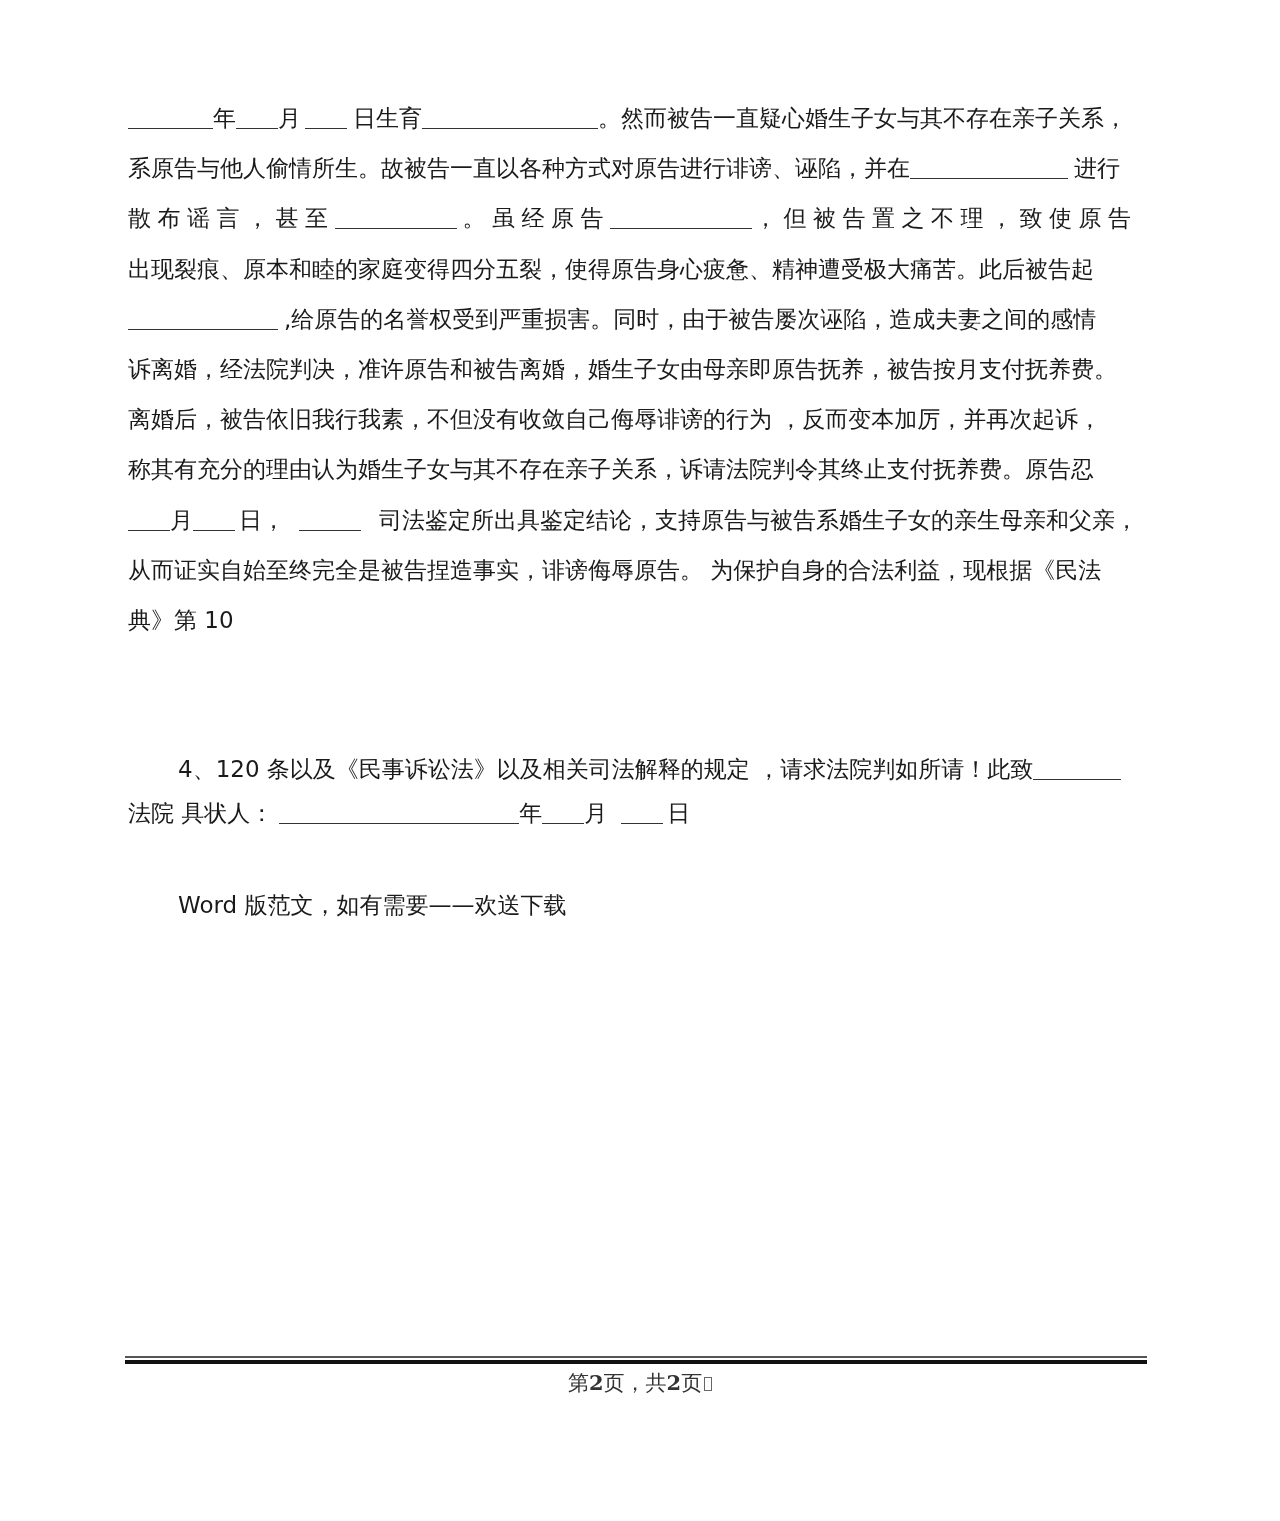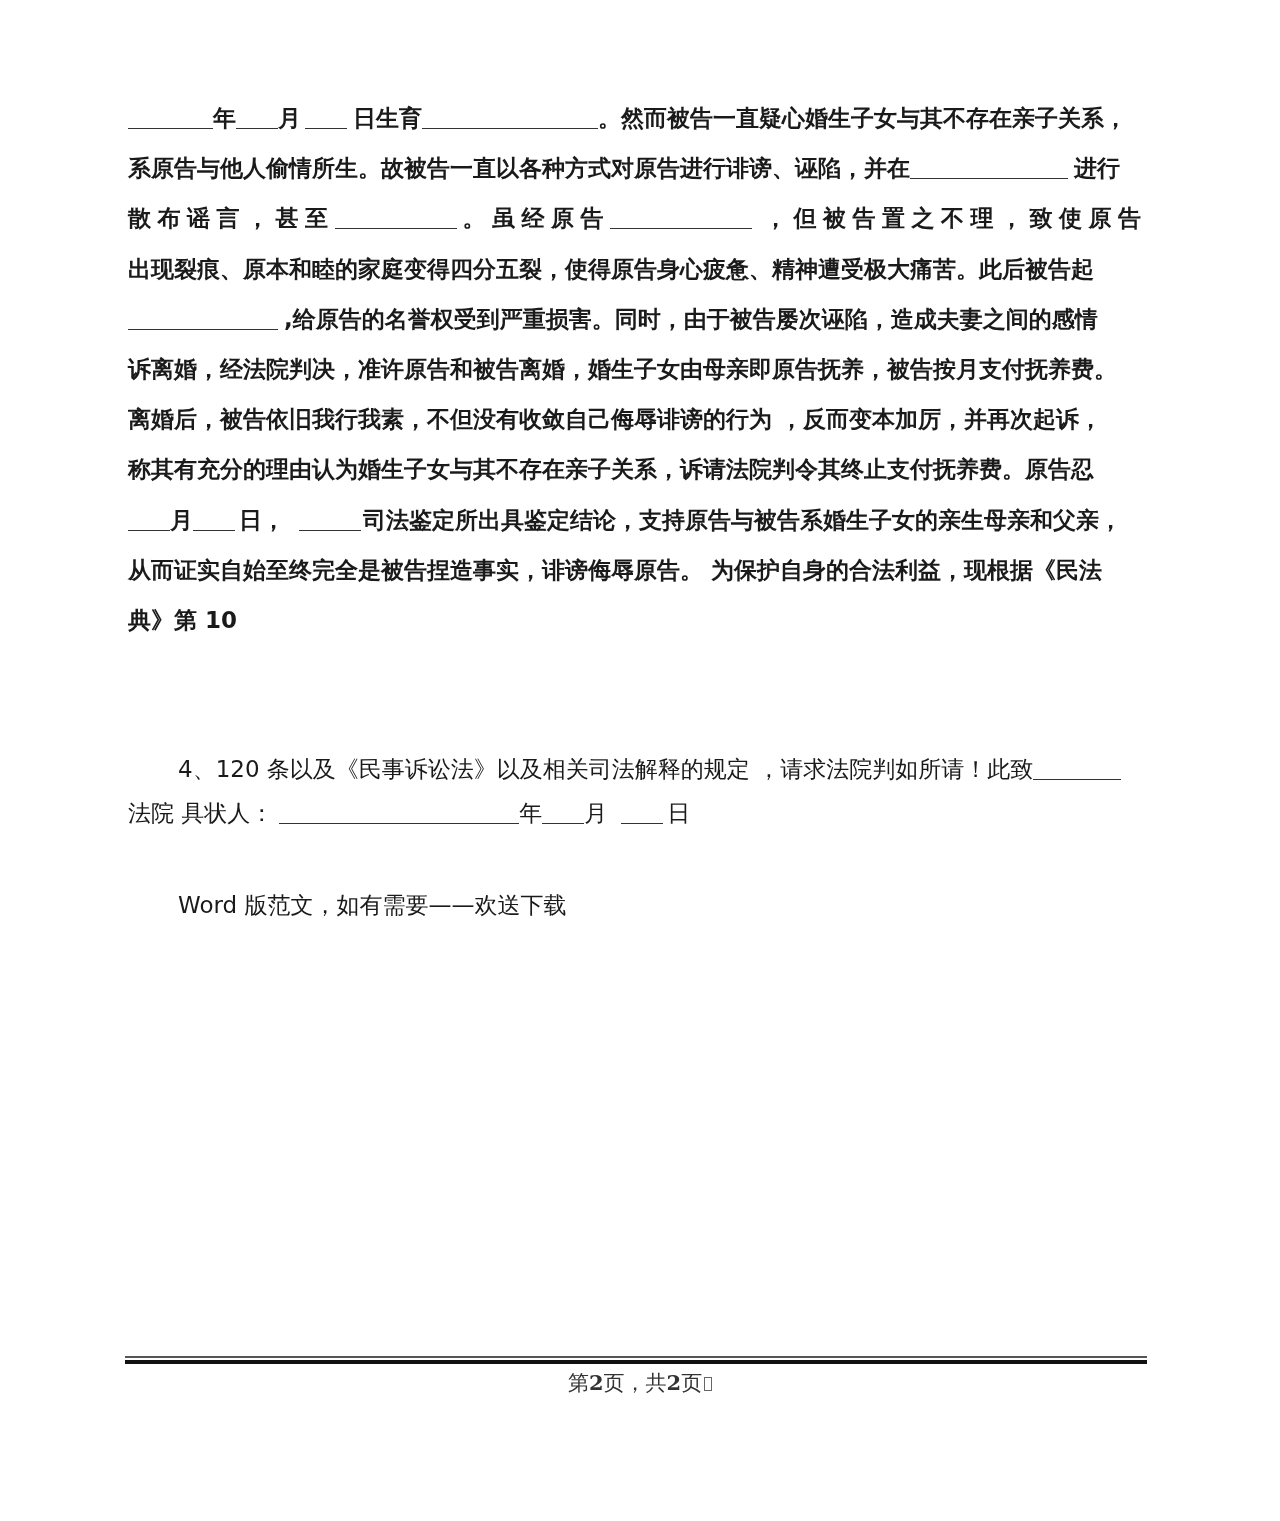--- a/index.html
+++ b/index.html
@@ -35,21 +35,21 @@
     white-space: nowrap;
     height: 50.2px;
     position: relative;
   }
   .blank {
     display: inline-block;
     border-bottom: 1.3px solid #333;
     height: 24px;
     vertical-align: -3px;
   }
-  .para1 { top: 93px; font-weight: bold; }
+  .para1 { top: 93px; }
   .para2 { top: 744px; }
   .note  { top: 880px; left: 178px; }
   .indent { padding-left: 50px; }
 
   .footer-rule-thin {
     position: absolute;
     left: 125px;
     width: 1022px;
     top: 1356px;
     height: 2px;
@@ -85,35 +85,35 @@
 
     <span class="line">
       <span class="blank" style="width:85px"></span><span>年</span><span class="blank" style="width:42px"></span><span>月</span><span class="blank" style="width:42px;margin-left:4px"></span><span style="margin-left:6px">日生育</span><span class="blank" style="width:176px"></span><span>。然而被告一直疑心婚生子女与其不存在亲子关系，</span>
     </span>
 
     <span class="line">
       <span>系原告与他人偷情所生。故被告一直以各种方式对原告进行诽谤、诬陷，并在</span><span class="blank" style="width:158px"></span><span style="margin-left:6px">进行</span>
     </span>
 
     <span class="line">
-      <span class="sp">散布谣言，甚至</span><span class="blank" style="width:122px"></span><span class="sp" style="margin-left:6px">。虽经原告</span><span class="blank" style="width:142px"></span><span class="sp" style="margin-left:12px">，但被告置之不理，致使原告</span>
+      <span class="sp">散布谣言，甚至</span><span class="blank" style="width:122px"></span><span class="sp" style="margin-left:6px">。虽经原告</span><span class="blank" style="width:142px"></span><span class="sp" style="margin-left:2px">，但被告置之不理，致使原告</span>
     </span>
 
     <span class="line">出现裂痕、原本和睦的家庭变得四分五裂，使得原告身心疲惫、精神遭受极大痛苦。此后被告起</span>
 
     <span class="line">
       <span class="blank" style="width:150px"></span><span style="margin-left:6px">,给原告的名誉权受到严重损害。同时，由于被告屡次诬陷，造成夫妻之间的感情</span>
     </span>
     <span class="line">诉离婚，经法院判决，准许原告和被告离婚，婚生子女由母亲即原告抚养，被告按月支付抚养费。</span>
     <span class="line">离婚后，被告依旧我行我素，不但没有收敛自己侮辱诽谤的行为 ，反而变本加厉，并再次起诉，</span>
     <span class="line">称其有充分的理由认为婚生子女与其不存在亲子关系，诉请法院判令其终止支付抚养费。原告忍</span>
 
 
     <span class="line">
-      <span class="blank" style="width:42px"></span><span>月</span><span class="blank" style="width:42px"></span><span style="margin-left:4px">日，</span><span class="blank" style="width:62px;margin-left:14px"></span><span style="margin-left:2px">司法鉴定所出具鉴定结论，支持原告与被告系婚生子女的亲生母亲和父亲，</span>
+      <span class="blank" style="width:42px"></span><span>月</span><span class="blank" style="width:42px"></span><span style="margin-left:4px">日，</span><span class="blank" style="width:62px;margin-left:14px"></span><span style="margin-left:18px">司法鉴定所出具鉴定结论，支持原告与被告系婚生子女的亲生母亲和父亲，</span>
     </span>
 
     <span class="line">从而证实自始至终完全是被告捏造事实，诽谤侮辱原告。 为保护自身的合法利益，现根据《民法</span>
     <span class="line">典》第 10</span>
   </div>
 
   <div class="body-text para2">
     <span class="line indent" style="height:44px">
       <span>4、120 条以及《民事诉讼法》以及相关司法解释的规定 ，请求法院判如所请！此致</span><span class="blank" style="width:88px"></span>
     </span>

